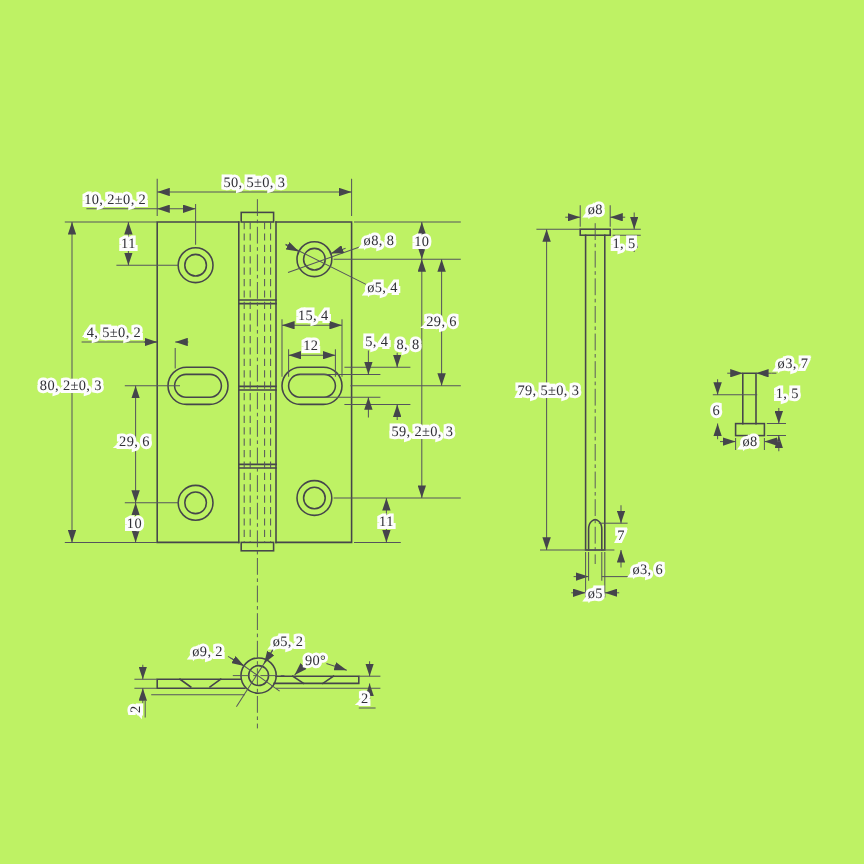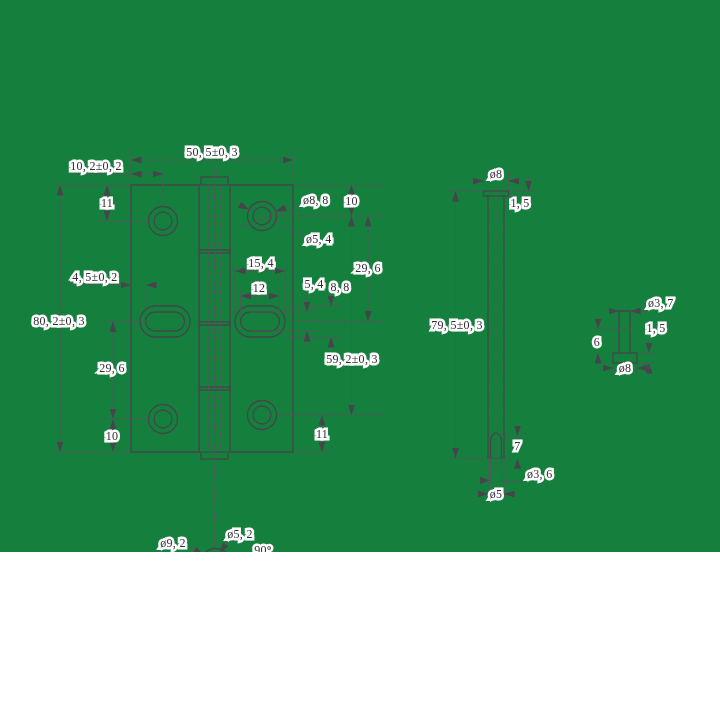--- a/index.html
+++ b/index.html
@@ -1,16 +1,16 @@
 <!DOCTYPE html>
 <html><head>
 <meta charset="utf-8">
 <style>
   html,body{margin:0;padding:0;background:#ffffff;}
-  .canvas{position:relative;width:720px;height:552px;background:#15803d;overflow:hidden;
+  .canvas{position:relative;width:720px;height:720px;background:#bef264;overflow:hidden;
           font-family:"Liberation Serif", serif;}
   svg{position:absolute;left:0;top:0;}
   .obj{stroke:#45454b;stroke-width:1.3;fill:none;stroke-linecap:square;}
   .thin{stroke:#55555c;stroke-width:0.85;fill:none;}
   .hid{stroke:#55555c;stroke-width:0.85;fill:none;stroke-dasharray:6 3.5;}
   .cl{stroke:#55555c;stroke-width:0.8;fill:none;stroke-dasharray:14 3 3 3;}
   text{font-family:"Liberation Serif", serif;font-size:12px;fill:#2f2f35;
        stroke:#fdfdfd;stroke-width:5px;paint-order:stroke;letter-spacing:0.3px;}
   .mid{text-anchor:middle;}
 </style>

